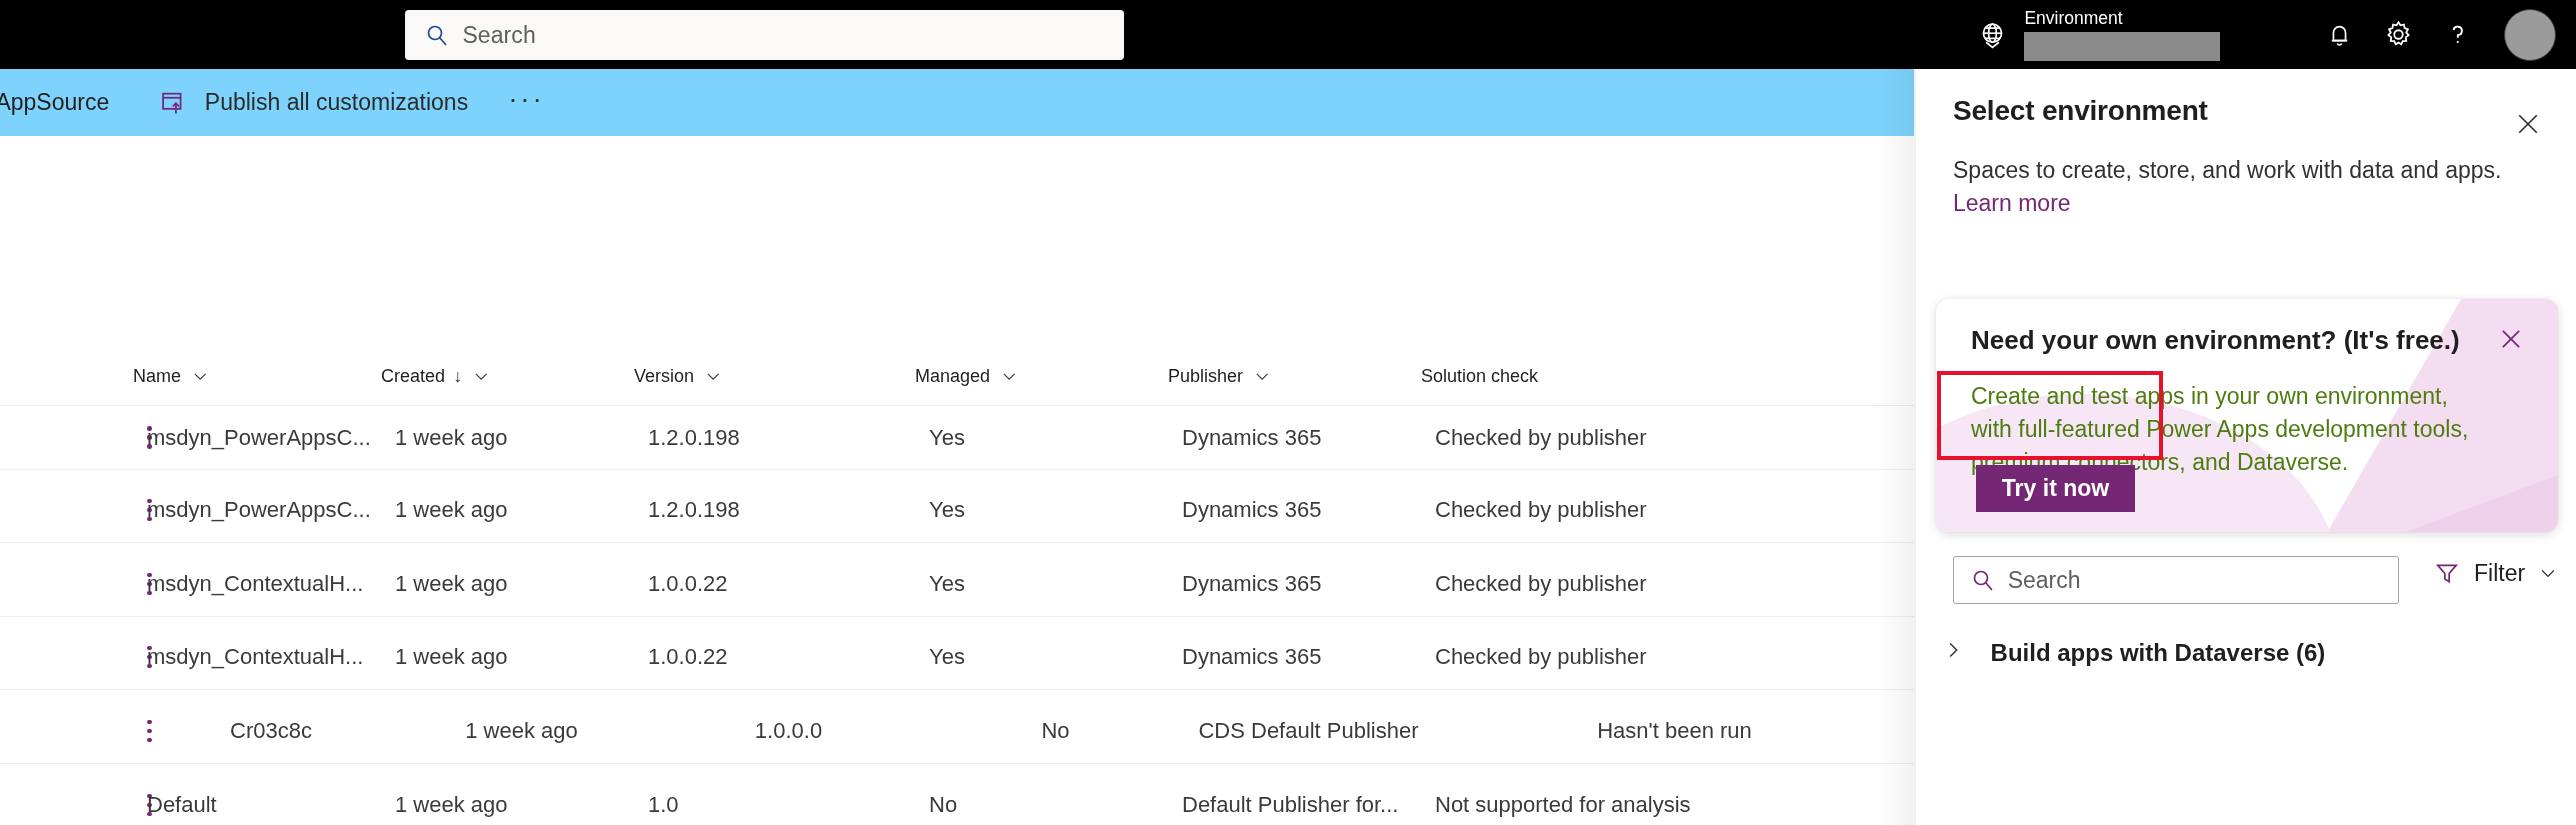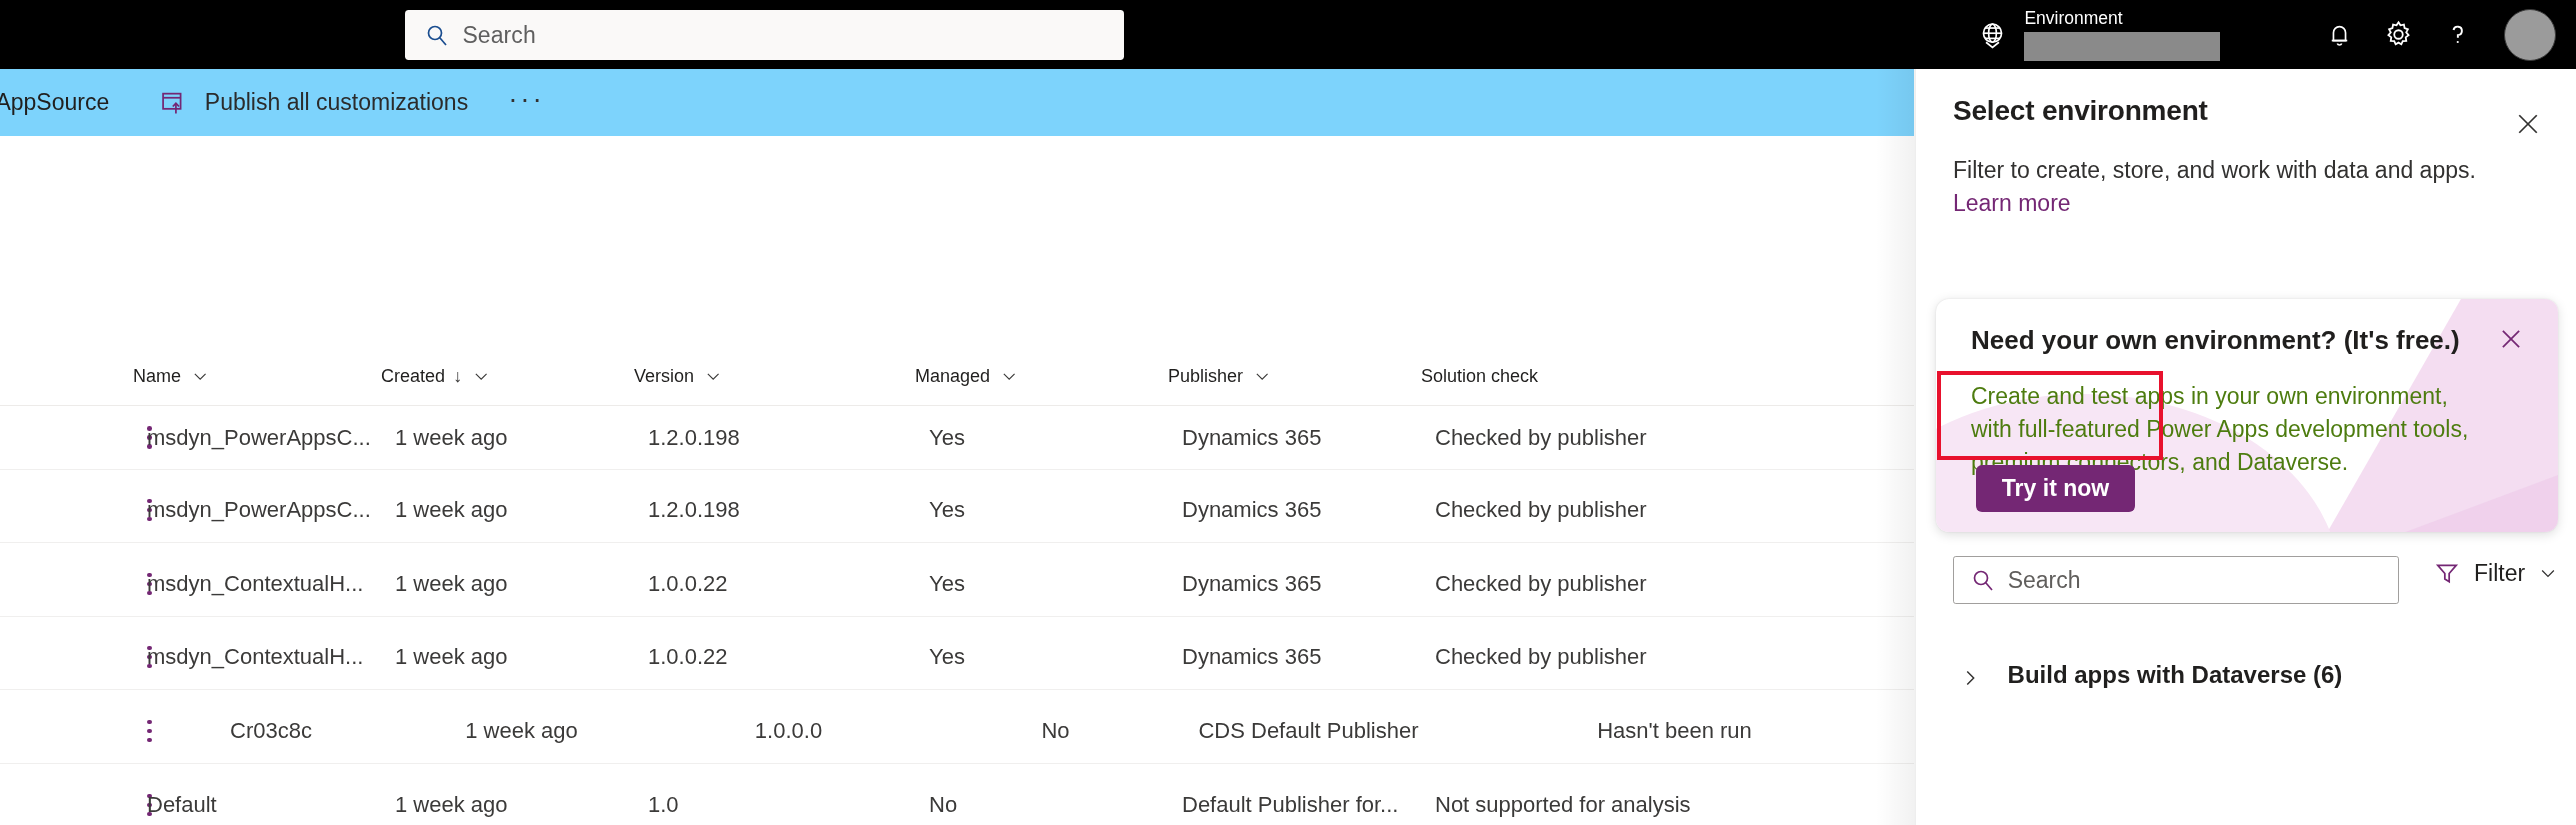--- a/index.html
+++ b/index.html
@@ -161,21 +161,21 @@
   .callout-close {
     position: absolute; right: 28px; top: 20px;
     width: 39px; height: 39px; display:flex; align-items:center; justify-content:center;
     color:#742774; z-index: 3;
   }
   .callout-btn {
     position: absolute; left: 40px; top: 166px;
     width: 159px; height: 47px;
     background: #742774; color: #ffffff;
     font-size: 23px; font-weight: 600;
-    border: none; border-radius: 6px;
+    border: none; border-radius: 0;
     display: flex; align-items: center; justify-content: center;
     cursor: pointer; z-index: 3;
   }
   .redbox {
     position: absolute; left: 1937px; top: 371px;
     width: 226px; height: 89px;
     border: 4.6px solid #e8112d;
     z-index: 40; pointer-events: none;
   }
 
@@ -190,22 +190,22 @@
   .p-search-ph { font-size: 23px; color: #605e5c; margin-left: 11px; }
   .p-filter {
     position: absolute; left: 517px; top: 490px;
     display: flex; align-items: center; font-size: 23px; color:#201f1e;
   }
   .filter-ico { width: 28px; height: 28px; color:#742774; display:flex; align-items:center; justify-content:center; margin-right: 13px;}
   .filter-chev { margin-left: 13px; display:inline-flex; color:#323130;}
 
   
   .group {
-    position: absolute; left: 33px; width: 607px; height: 50px;
-    display: flex; align-items: flex-end;
+    position: absolute; left: 16px; width: 607px; height: 50px;
+    display: flex; align-items: flex-start;
     font-size: 24px; font-weight: 700; color: #201f1e;
   }
   .g1 { top: 570px; }
   .g2 { top: 645px; }
   .group-chev { width: 42px; display:flex; align-items:center; justify-content:center; color:#323130; }
   .group-label { margin-left: 16.6px; }
 
   svg { display:block; }
 </style>
 </head>
@@ -444,21 +444,21 @@
 
     <div class="panel-title">Select environment</div>
 
     <div class="panel-close">
       <svg width="28" height="28" viewBox="0 0 24 24" fill="none" stroke="#323130" stroke-width="1.5">
         <line x1="4.5" y1="4.5" x2="19.5" y2="19.5"></line>
           <line x1="19.5" y1="4.5" x2="4.5" y2="19.5"></line>
       </svg>
     </div>
 
-    <div class="panel-sub">Filter to create, store, and work with data and apps.</div>
+    <div class="panel-sub">Spaces to create, store, and work with data and apps.</div>
     <a class="panel-learn" href="#">Learn more</a>
 
     <div class="callout">
       <div class="callout-deco-right"></div>
       <div class="callout-deco-right2"></div>
       <div class="callout-deco-left"></div>
 
       <div class="callout-close">
         <svg width="26" height="26" viewBox="0 0 24 24" fill="none" stroke="#742774" stroke-width="1.6">
           <line x1="4.5" y1="4.5" x2="19.5" y2="19.5"></line>

